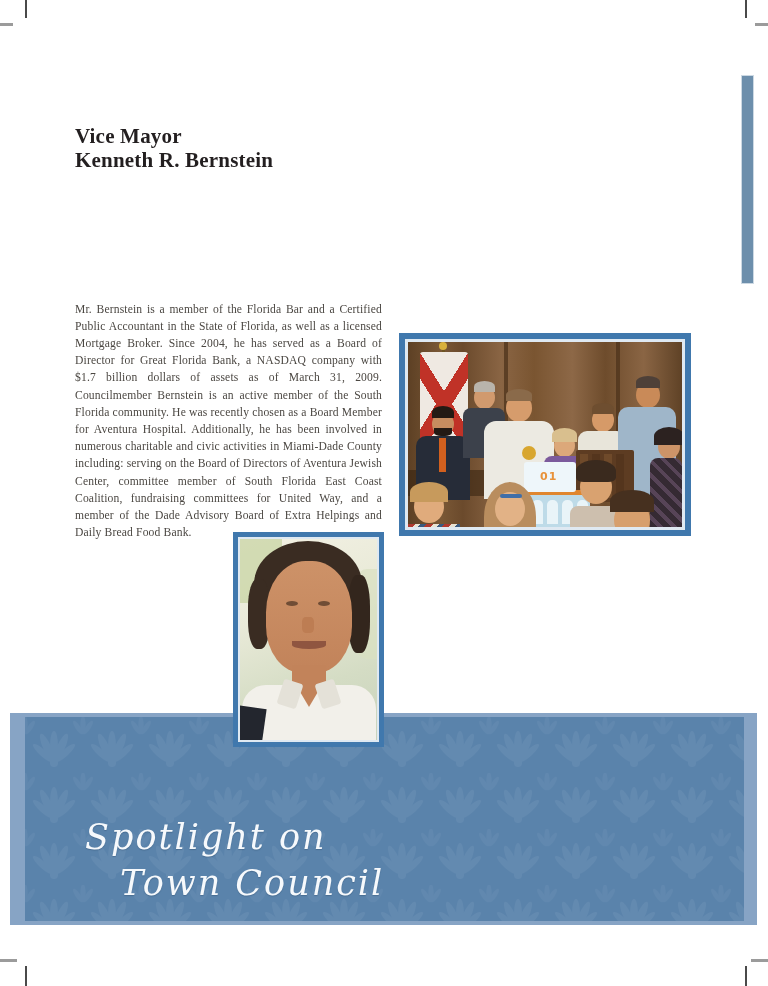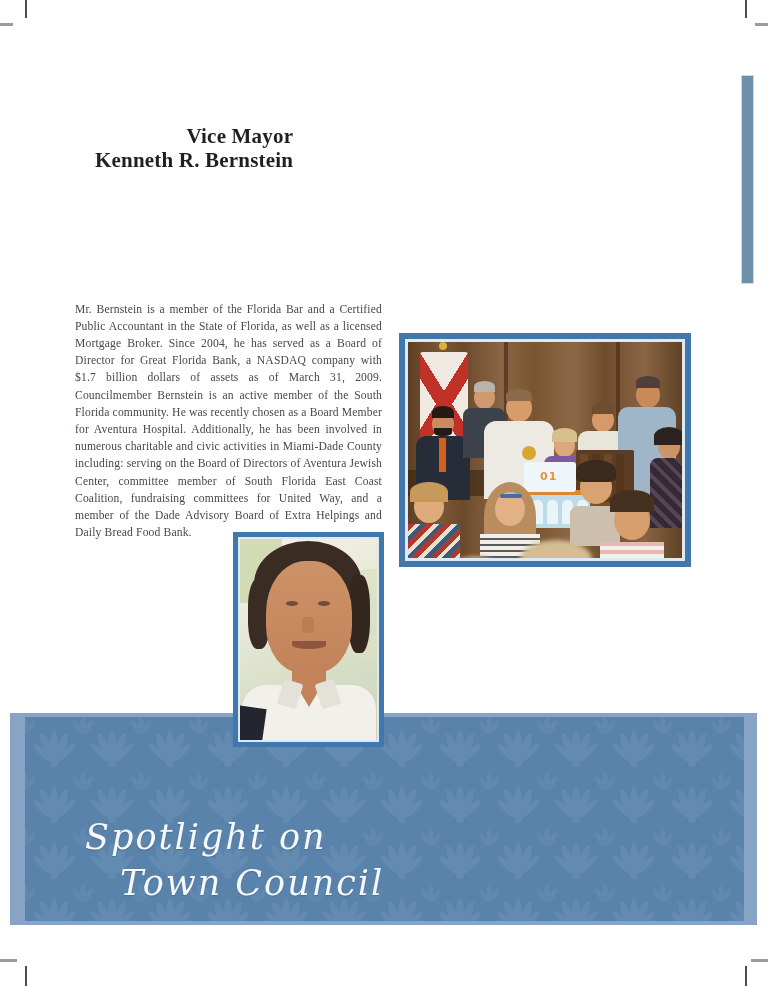--- a/index.html
+++ b/index.html
@@ -15,21 +15,21 @@
   
   .title{position:absolute;left:75px;top:124px;font-weight:bold;color:#231f20;
          font-size:21px;line-height:24px;letter-spacing:.2px;}
   .para{position:absolute;left:75px;width:307px;color:#4b4742;font-size:11.6px;
         line-height:17.2px;text-align:justify;letter-spacing:.15px;}
   .para-1{top:203px;}
   .para-2{top:289px;}
   
   .photo-frame{position:absolute;border:6px solid #4078ad;background:#dfe9f2;padding:3px;box-sizing:border-box;}
   .photo-frame .photo{position:relative;width:100%;height:100%;overflow:hidden;}
-  .group-frame{left:399px;top:333px;width:292px;height:234px;}
+  .group-frame{left:399px;top:333px;width:292px;height:203px;}
   .portrait-frame{left:233px;top:532px;width:151px;height:215px;border-width:5px;padding:2px;z-index:5;}
   
   .abs{position:absolute;}
   .head{position:absolute;border-radius:50%;}
   
   .band{position:absolute;left:10px;top:713px;width:747px;height:212px;background:#87a4c5;z-index:1;}
   .band-inner{position:absolute;left:15px;right:13px;top:4px;bottom:4px;background:#5a83ab;overflow:hidden;}
   .band-inner svg{position:absolute;left:0;top:0;}
   .script{position:absolute;color:#f6f9fc;font-family:"DejaVu Serif", serif;font-style:italic;
           font-size:35px;letter-spacing:2px;text-shadow:0 1px 1px rgba(40,70,100,.35);}
@@ -48,22 +48,22 @@
   <div class="crop v" style="left:745px;top:0;height:18px;"></div>
   <div class="crop h" style="left:755px;top:23px;width:13px;"></div>
   <div class="crop h" style="left:0;top:959px;width:17px;"></div>
   <div class="crop v" style="left:25px;top:966px;height:20px;"></div>
   <div class="crop h" style="left:751px;top:959px;width:17px;"></div>
   <div class="crop v" style="left:745px;top:966px;height:20px;"></div>
 
   <div class="accent-bar"></div>
 
   <h1 class="title" style="margin:0;">
-    <span style="display:block;text-align:right;">Vice Mayor</span>
-    <span style="display:block;margin-left:20px;">Kenneth R. Bernstein</span>
+    <span style="display:block;">Vice Mayor</span>
+    <span style="display:block;">Kenneth R. Bernstein</span>
   </h1>
 
   <p class="para para-2">Mr. Bernstein is a member of the Florida Bar and a Certified Public Accountant in the State of Florida, as well as a licensed Mortgage Broker. Since 2004, he has served as a Board of Director for Great Florida Bank, a NASDAQ company with $1.7 billion dollars of assets as of March 31, 2009. Councilmember Bernstein is an active member of the South Florida community. He was recently chosen as a Board Member for Aventura Hospital. Additionally, he has been involved in numerous charitable and civic activities in Miami-Dade County including: serving on the Board of Directors of Aventura Jewish Center, committee member of South Florida East Coast Coalition, fundraising committees for United Way, and a member of the Dade Advisory Board of Extra Helpings and Daily Bread Food Bank.</p>
 
   <figure class="photo-frame group-frame" style="margin:0;">
     <div class="photo">
 
       <div class="abs" style="inset:0;background:linear-gradient(90deg,#5d4024 0%,#7a5836 12%,#6b4a2c 20%,#8a6544 34%,#7a5531 46%,#8d6847 60%,#6e4c2c 72%,#8a6544 86%,#5f4226 100%);"></div>
       <div class="abs" style="left:96px;top:0;width:4px;height:150px;background:#4a3119;opacity:.7;"></div>
       <div class="abs" style="left:208px;top:0;width:4px;height:150px;background:#4a3119;opacity:.7;"></div>

